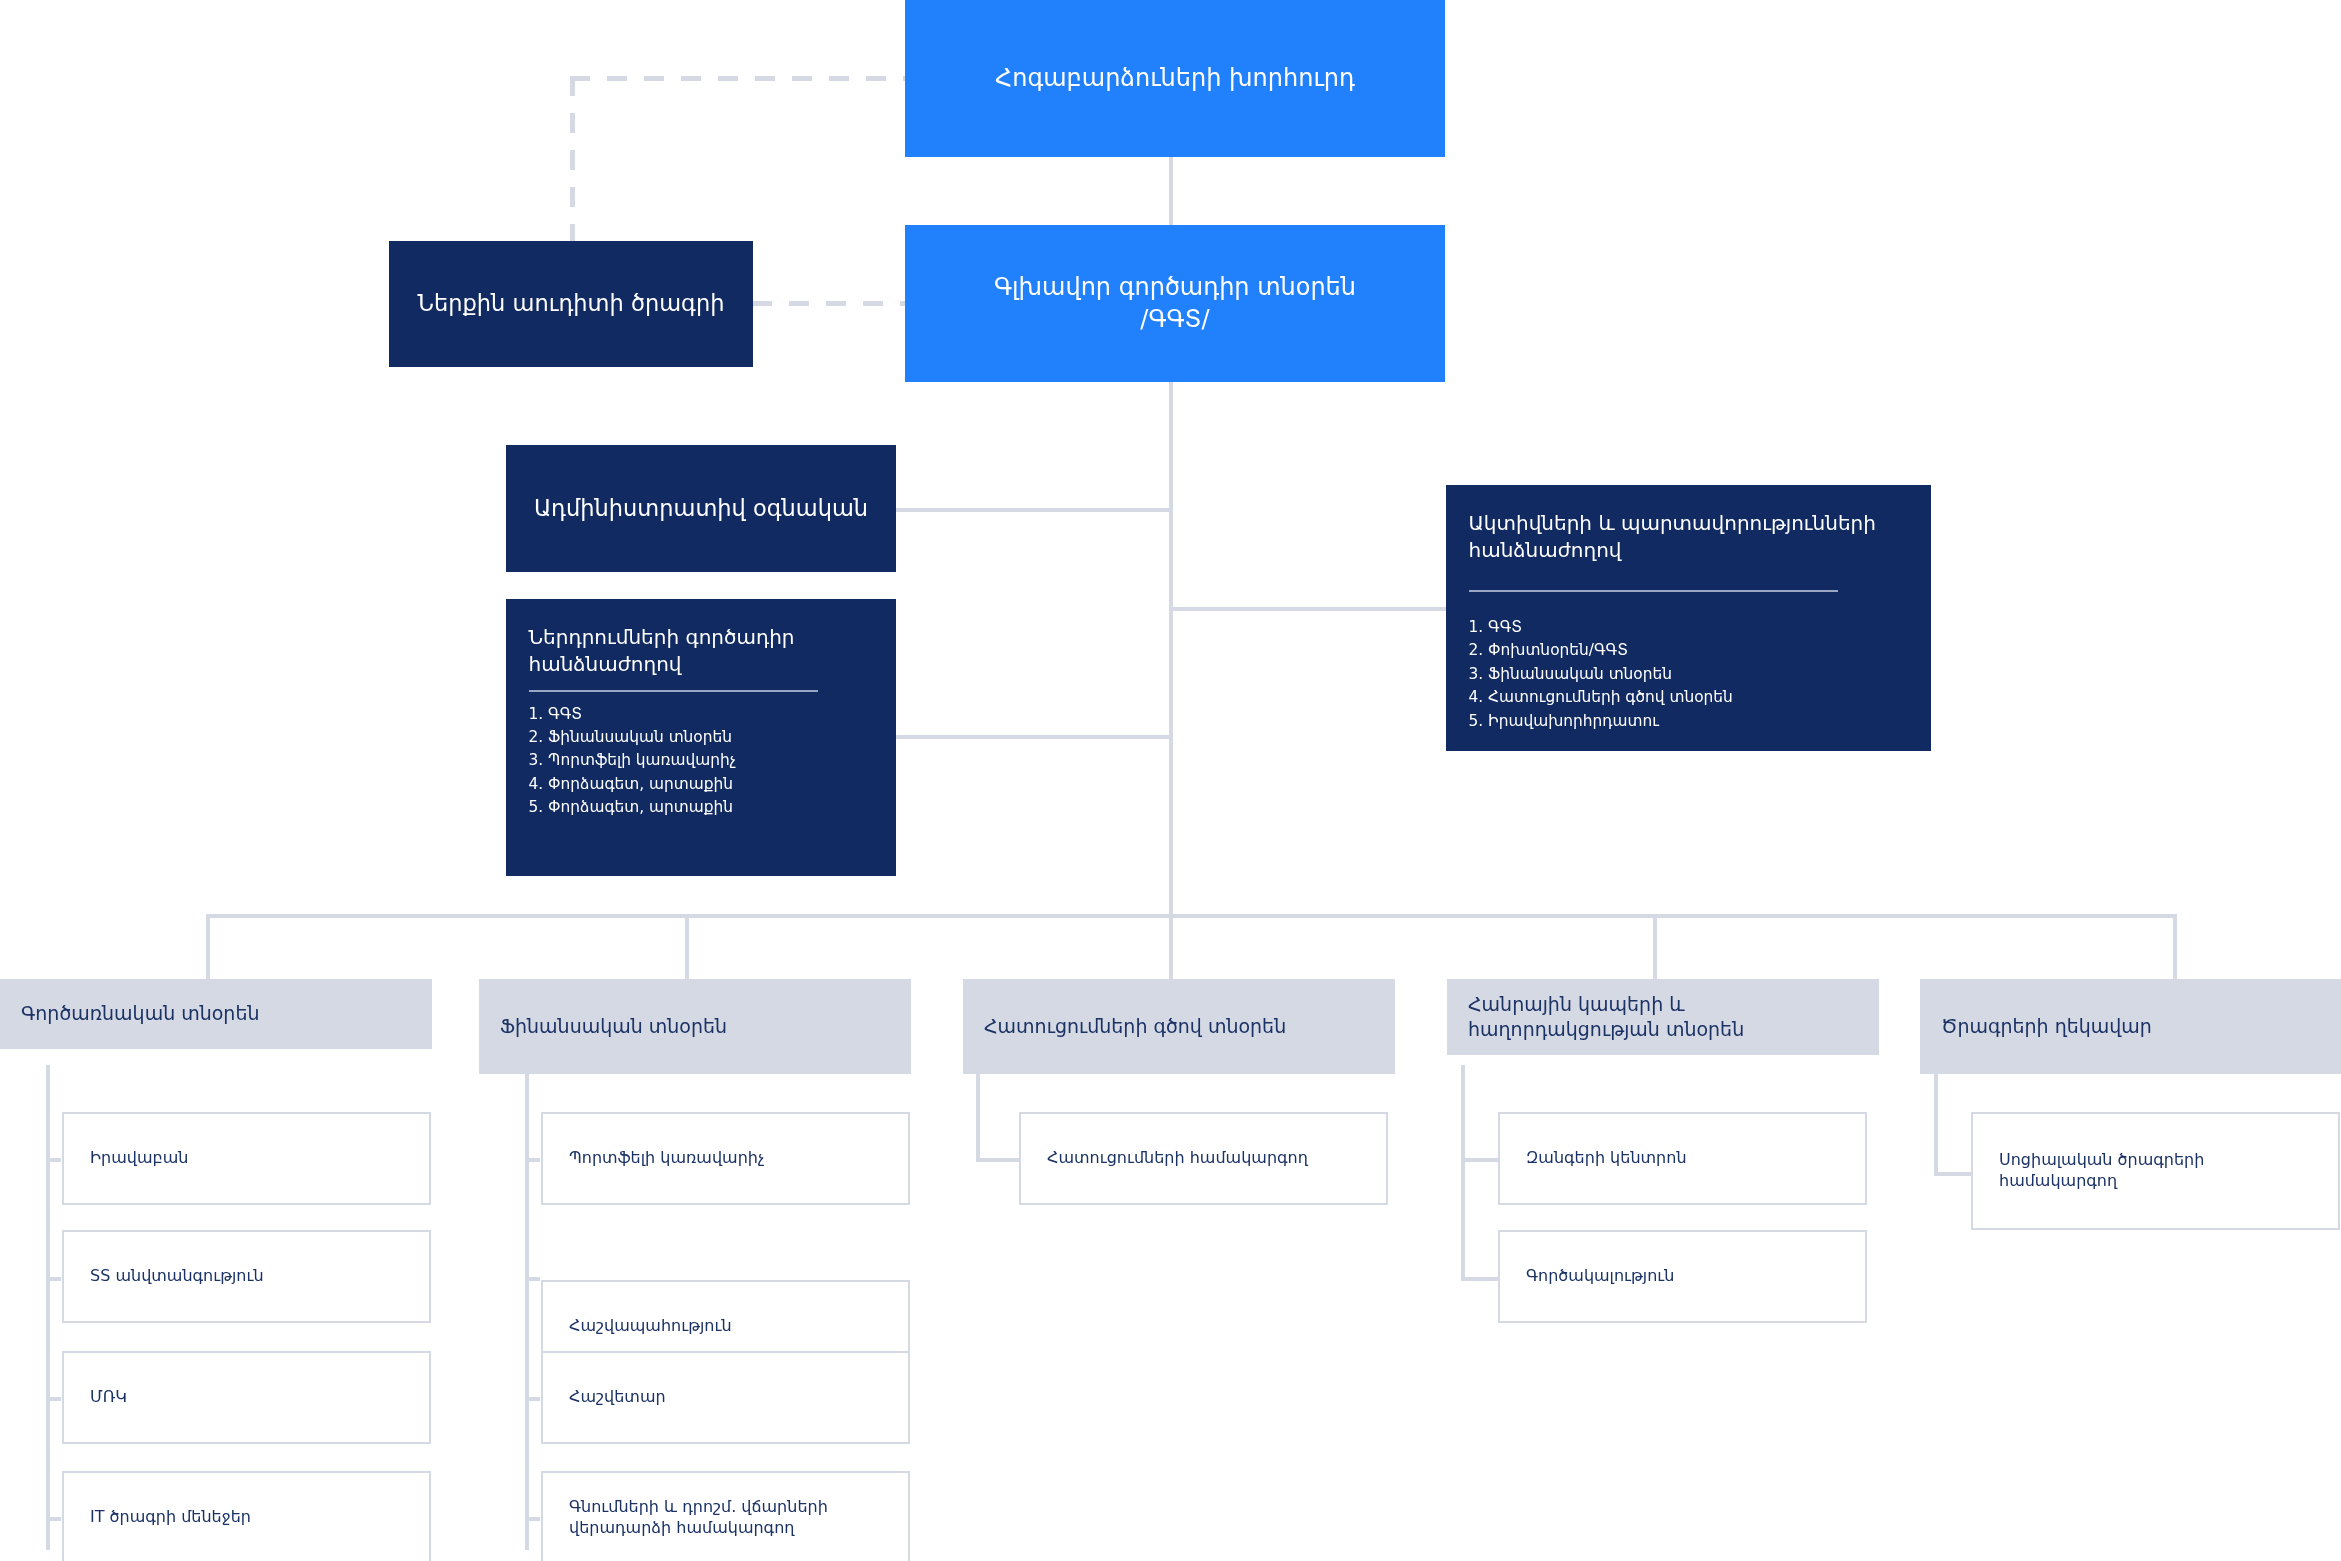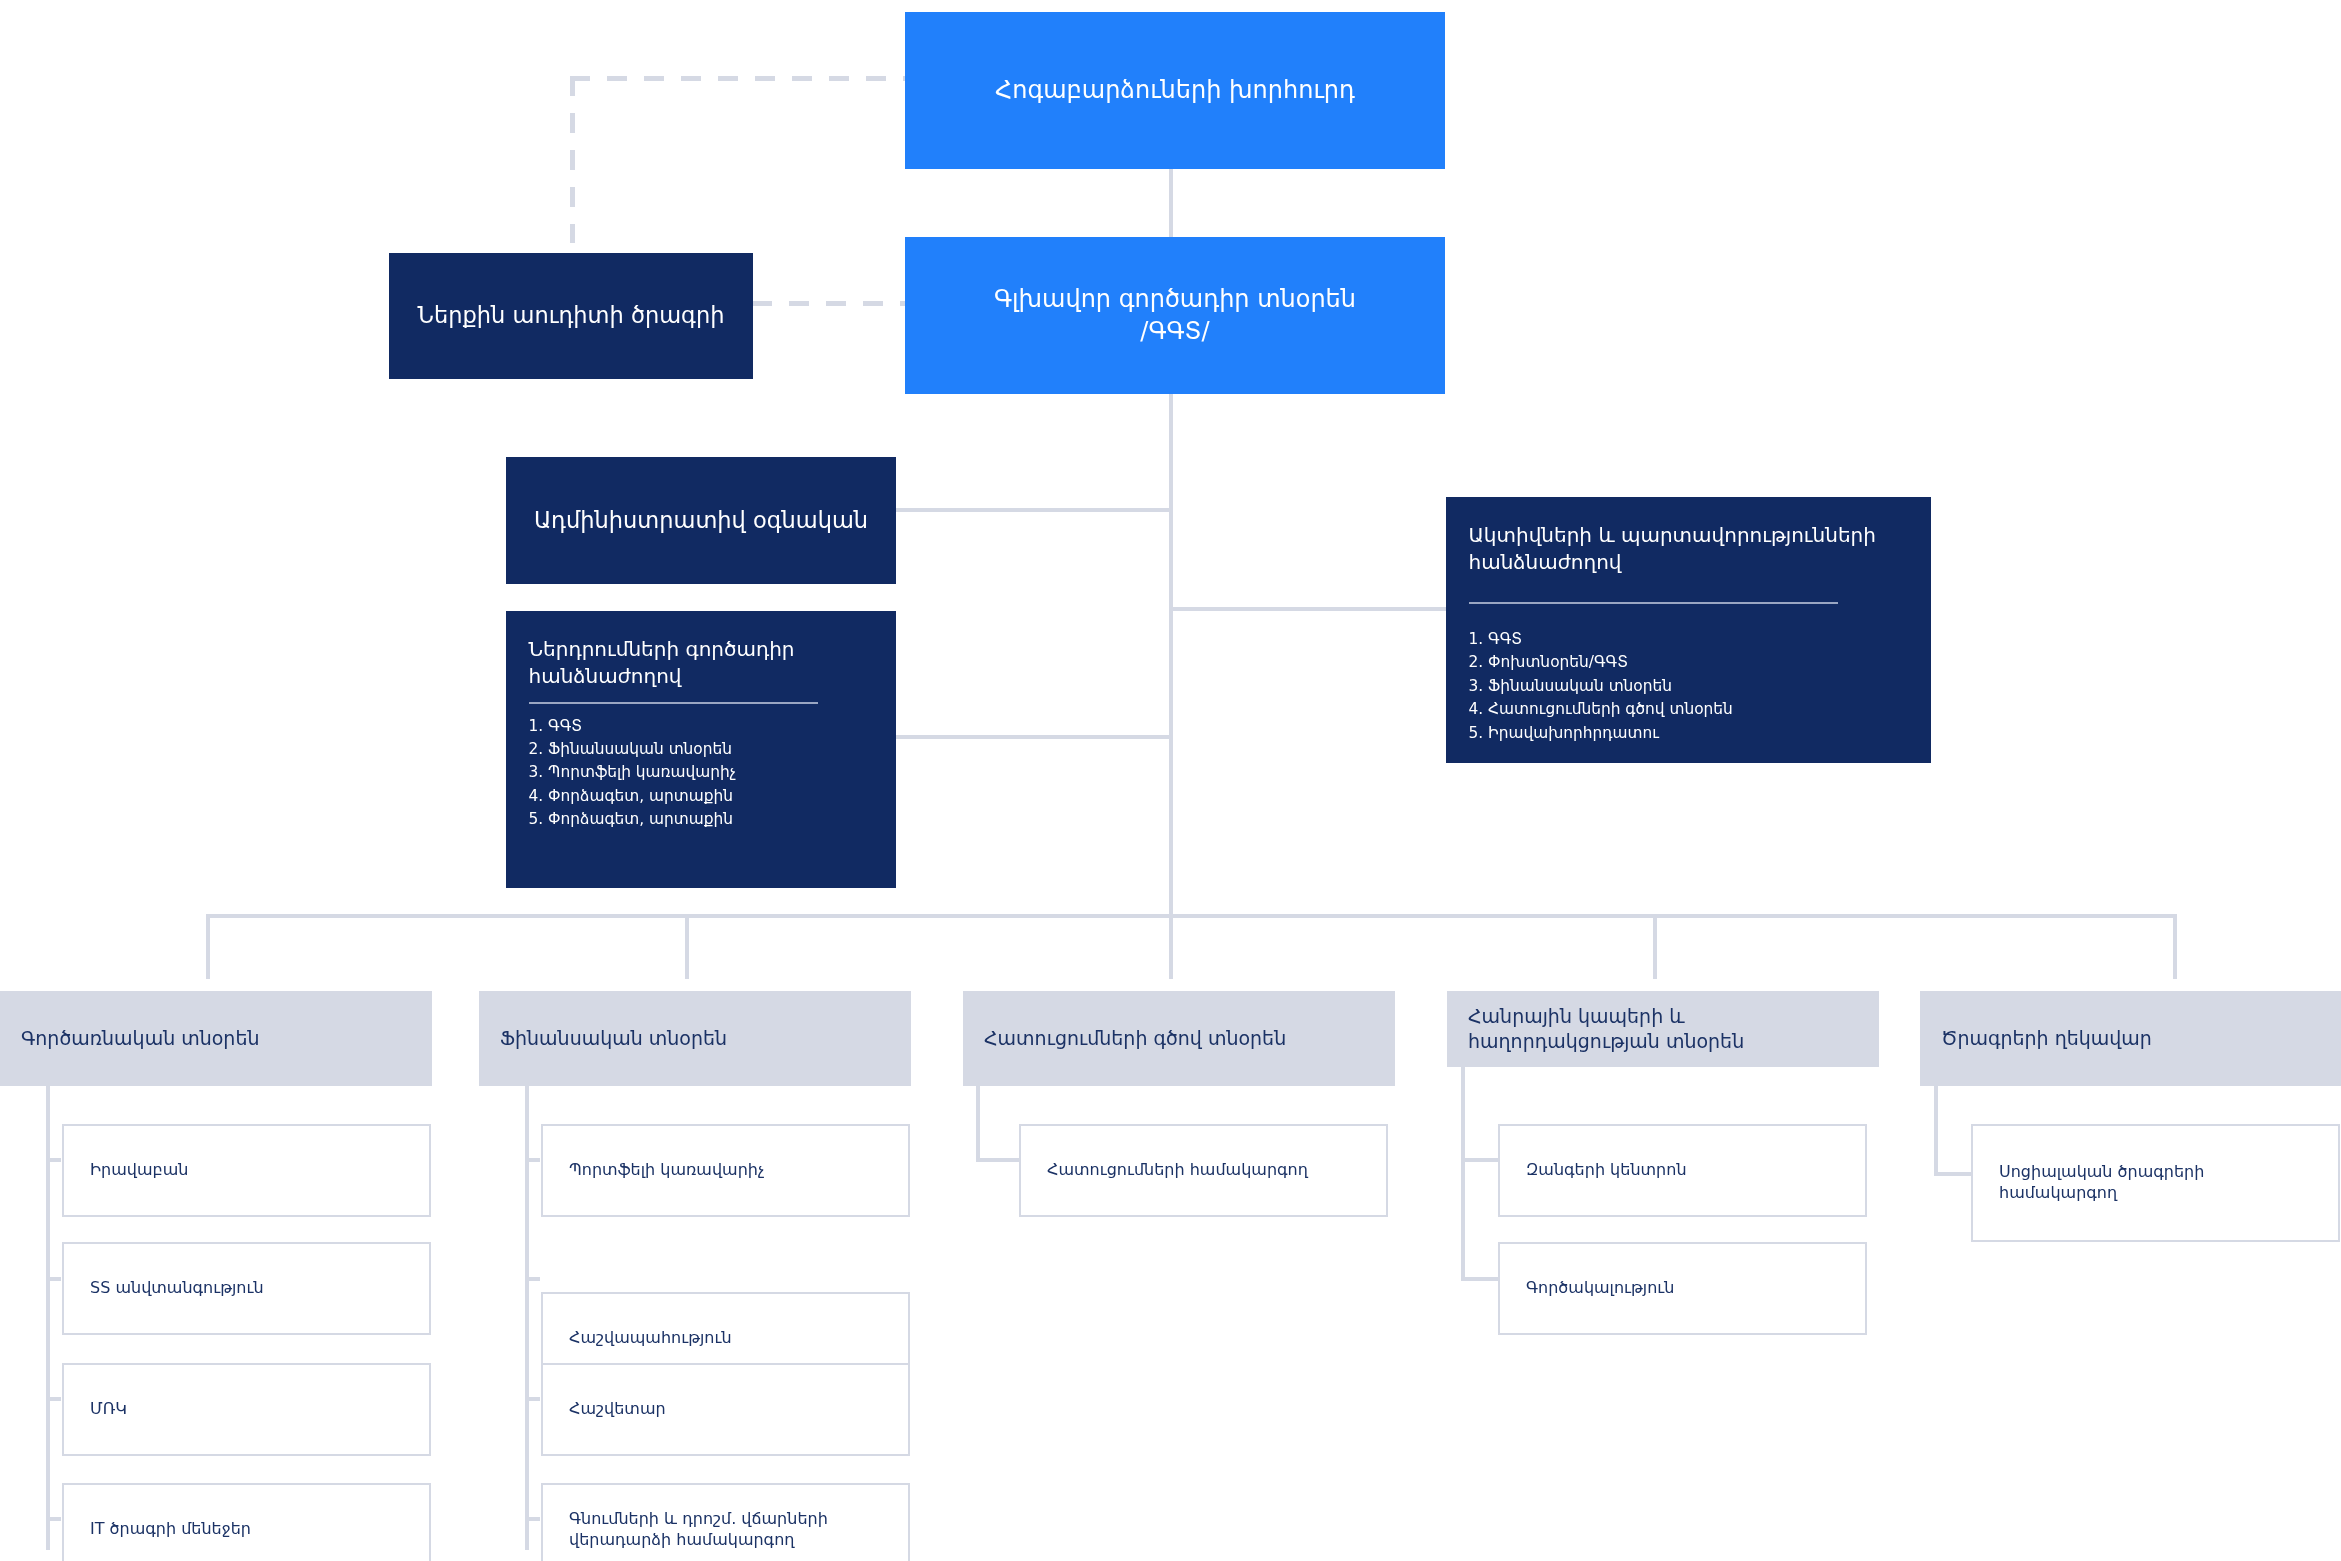--- a/index.html
+++ b/index.html
@@ -9,21 +9,21 @@
   
   .ln{position:absolute;background:#d5d9e4;}
   .ln.h{height:3.5px;}
   .ln.v{width:3.5px;}
   .dash-h{position:absolute;height:4.7px;
     background-image:repeating-linear-gradient(to right,#d5d9e4 0 20px,rgba(0,0,0,0) 20px 37px);}
   .dash-v{position:absolute;width:4.7px;
     background-image:repeating-linear-gradient(to bottom,#d5d9e4 0 20px,rgba(0,0,0,0) 20px 37px);}
 
   
-  .node{position:absolute;box-sizing:border-box;display:flex;flex-direction:column;justify-content:center;margin-top:12px;}
+  .node{position:absolute;box-sizing:border-box;display:flex;flex-direction:column;justify-content:center;}
 
   .node.blue{background:#2180fb;color:#ffffff;align-items:center;text-align:center;}
   .node.blue .t{font-size:24px;line-height:1.30;font-weight:400;padding:0 15.4px;}
 
   .node.navy{background:#112a62;color:#ffffff;}
   .node.navy.center{align-items:center;text-align:center;}
   .node.navy .t{font-size:22.5px;line-height:1.30;font-weight:400;padding:0 19px;}
 
   .node.panel{background:#112a62;color:#ffffff;justify-content:flex-start;padding:25px 22.5px 18px 22.5px;}
   .panel .ptitle{font-size:20px;line-height:1.33;font-weight:400;}
@@ -120,21 +120,21 @@
     <div class="rule"></div>
     <ol>
       <li>1. ԳԳՏ</li>
       <li>2. Փոխտնօրեն/ԳԳՏ</li>
       <li>3. Ֆինանսական տնօրեն</li>
       <li>4. Հատուցումների գծով տնօրեն</li>
       <li>5. Իրավախորհրդատու</li>
     </ol>
   </div>
 
-  <div class="node head" style="left:0px;top:979px;width:432px;height:95px;">
+  <div class="node head" style="left:0px;top:979px;width:432px;height:70px;">
     <span class="t">Գործառնական տնօրեն</span>
   </div>
   <div class="node head" style="left:479px;top:979px;width:432px;height:95px;">
     <span class="t">Ֆինանսական տնօրեն</span>
   </div>
   <div class="node head" style="left:963px;top:979px;width:432px;height:95px;">
     <span class="t">Հատուցումների գծով տնօրեն</span>
   </div>
   <div class="node head" style="left:1447px;top:979px;width:432px;height:76px;">
     <span class="t">Հանրային կապերի և հաղորդակցության տնօրեն</span>

